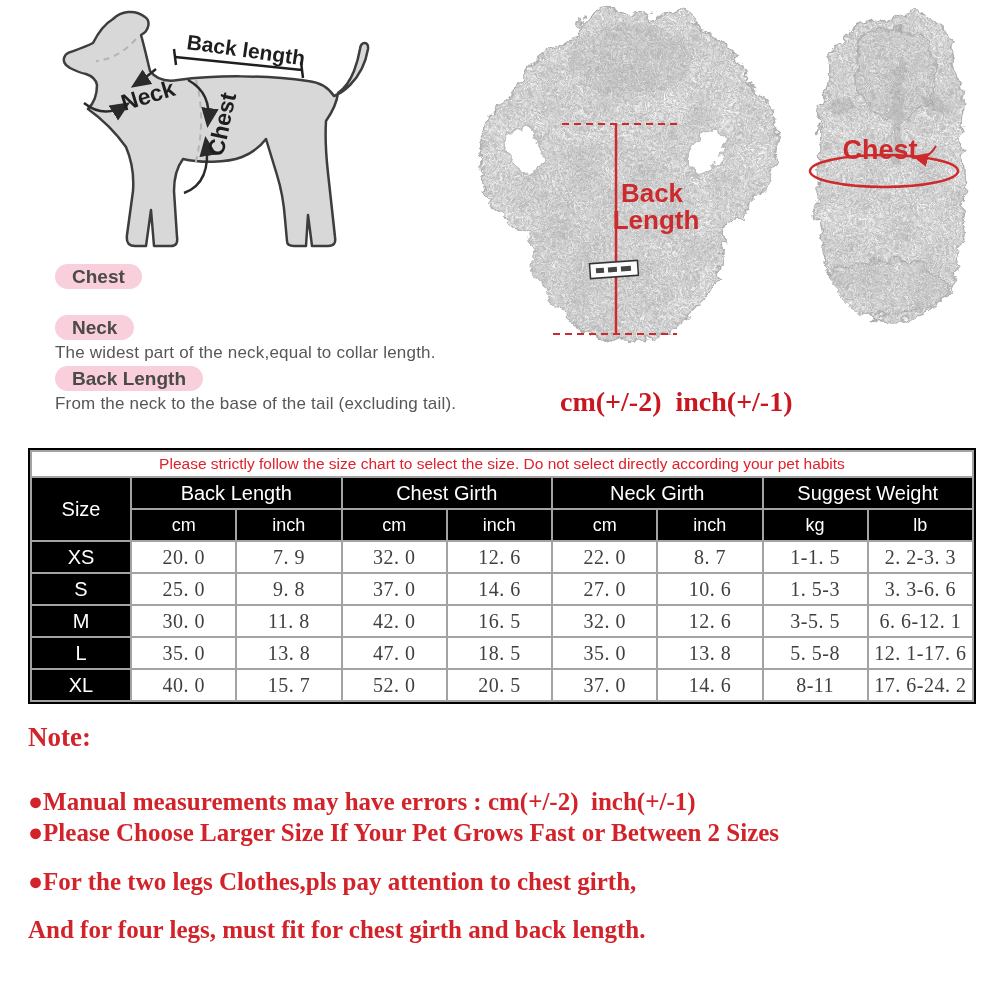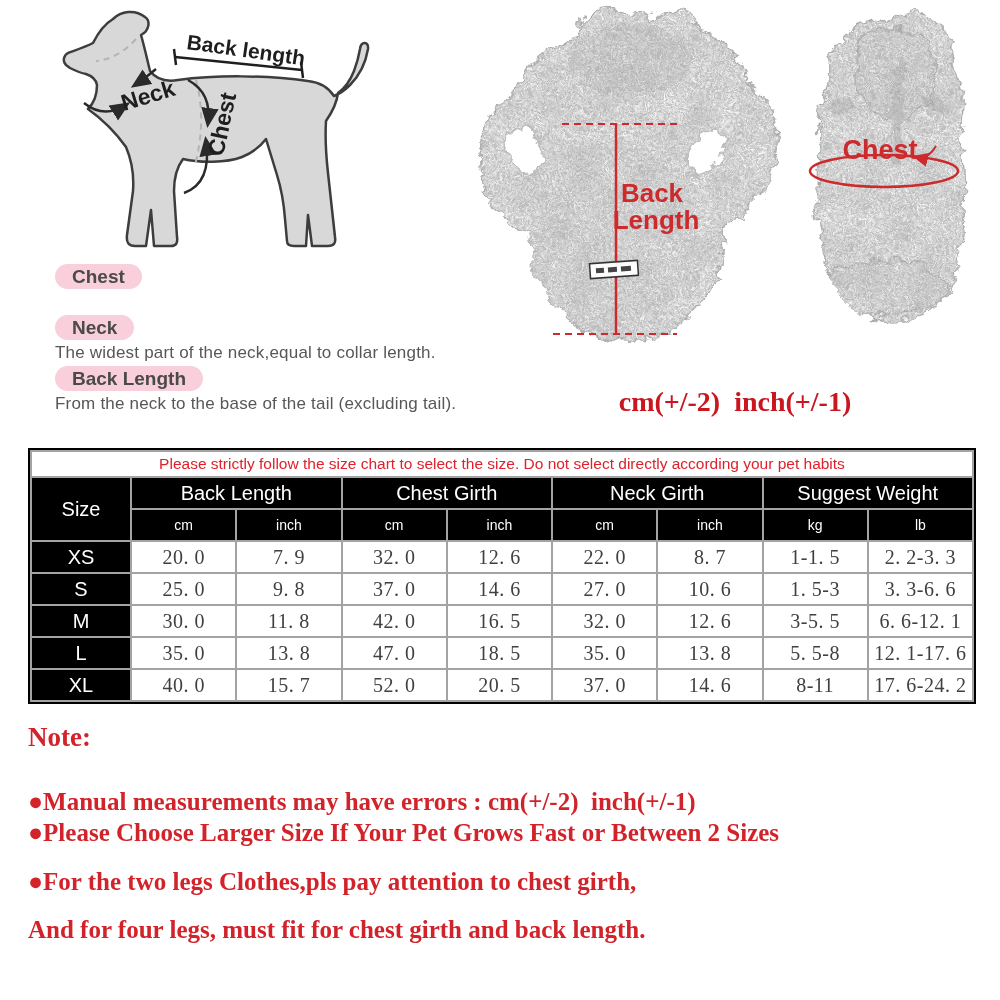--- a/index.html
+++ b/index.html
@@ -12,32 +12,32 @@
   
   .def-block{position:absolute;left:55px;}
   .def-pill{
     display:inline-block;background:#f8cfda;color:#4a4a4a;
     font-size:19px;font-weight:bold;line-height:25px;padding:0 17px;border-radius:14px;
   }
   .def-desc{font-size:17px;color:#575757;margin-top:3px;letter-spacing:0.2px;}
 
   
   .tolerance{
-    left:560px;top:386px;width:350px;text-align:center;
+    left:560px;top:386px;width:350px;
     font-family:"Liberation Serif",serif;font-weight:bold;font-size:28px;color:#c9161f;
     white-space:pre;
   }
 
   
   .table-wrap{left:28px;top:448px;width:944px;border:2px solid #000;background:#fff;}
   table.size-table{width:100%;border-collapse:collapse;table-layout:fixed;}
   table.size-table td{border:2px solid #a3a3a3;text-align:center;vertical-align:middle;padding:0;}
   td.notice-cell{height:24px;color:#e0202a;font-size:15.5px;border:2px solid #000;background:#fff;}
   td.dark{background:#000;color:#fff;border:2px solid #fff;font-size:20px;height:30px;}
-  td.dark.unit{font-size:14px;}
+  td.dark.unit{font-size:18px;}
   td.val{
     height:28px;font-family:"Liberation Serif",serif;font-size:20px;color:#404040;
     letter-spacing:0.5px;background:#fff;white-space:pre;
   }
 
   
   .note-line{position:absolute;left:28px;color:#d2232a;font-family:"Liberation Serif",serif;font-weight:bold;white-space:pre;}
   .note-title{top:722px;font-size:27px;text-align:center;}
   .nl1{top:788px;font-size:25px;text-align:right;}
   .nl2{top:819px;font-size:25px;}

